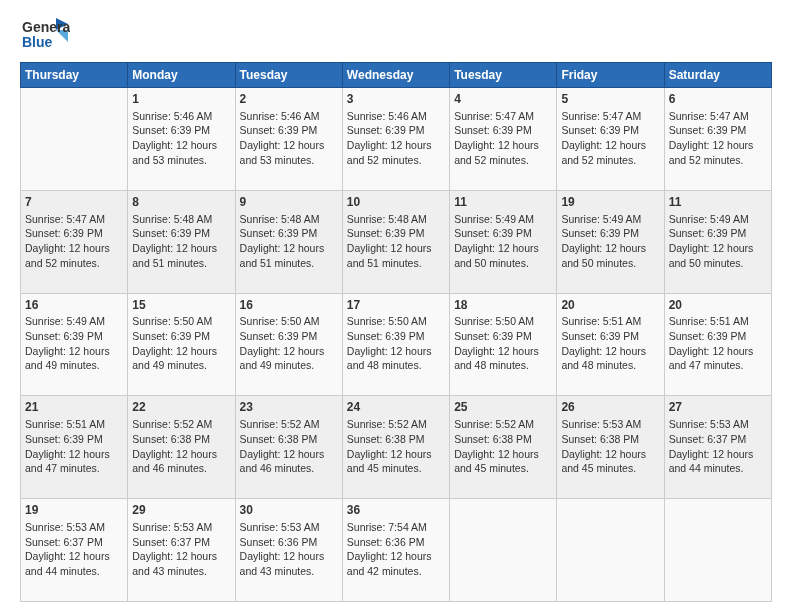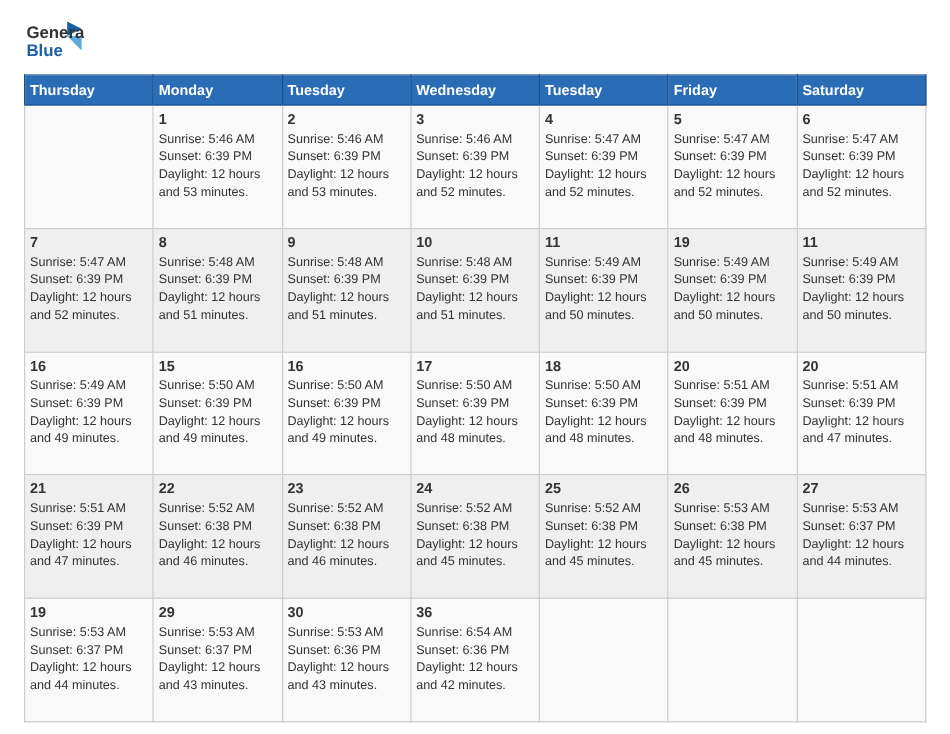--- a/index.html
+++ b/index.html
@@ -331,21 +331,21 @@
           </td>
           <td>
             <span class="day-num">30</span>
             <span style="display: block;">Sunrise: 5:53 AM</span>
             <span style="display: block;">Sunset: 6:36 PM</span>
             <span style="display: block;">Daylight: 12 hours</span>
             <span style="display: block;">and 43 minutes.</span>
           </td>
           <td>
             <span class="day-num">36</span>
-            <span style="display: block;">Sunrise: 6:54 AM</span>
+            <span style="display: block;">Sunrise: 7:54 AM</span>
             <span style="display: block;">Sunset: 6:36 PM</span>
             <span style="display: block;">Daylight: 12 hours</span>
             <span style="display: block;">and 42 minutes.</span>
           </td>
           <td class="empty-cell"></td>
           <td class="empty-cell"></td>
           <td class="empty-cell"></td>
         </tr>
       </tbody>
   </table>

